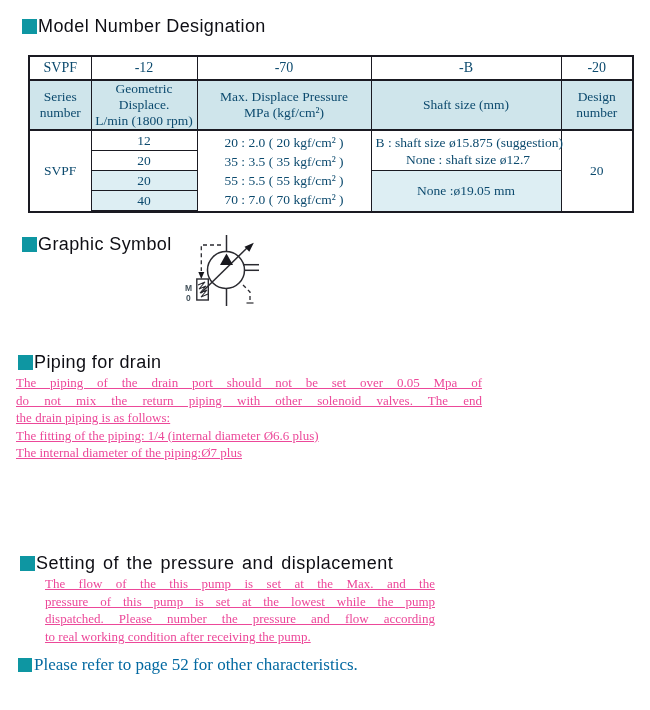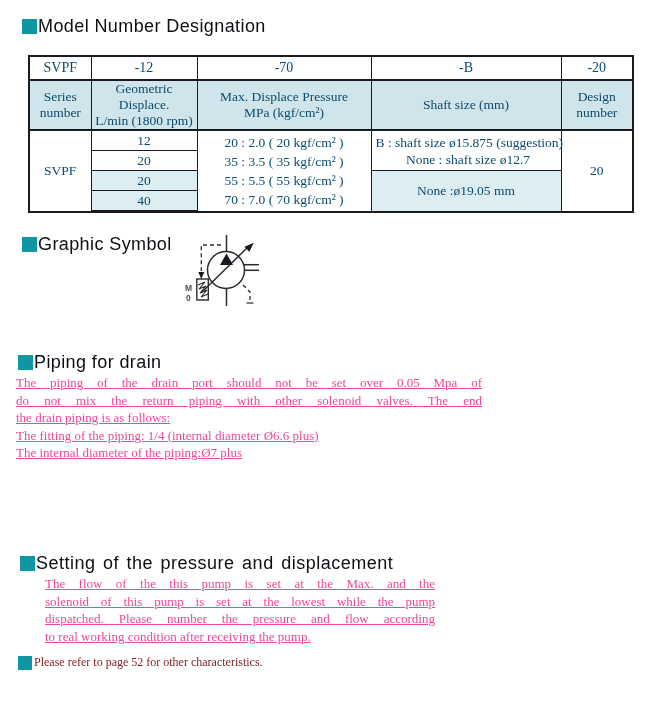--- a/index.html
+++ b/index.html
@@ -44,21 +44,21 @@
   
   .textblock { position:absolute; }
   .textblock .tline {
     font-size:13px; line-height:17.6px; color:#ec4899; white-space:normal;text-decoration:underline;
   }
   .textblock .just { text-align:justify; text-align-last:justify; }
 
   
   .footnote {
     position:absolute; display:flex; align-items:center;
-    font-size:12px; color:#7f1d1d; white-space:nowrap;text-align:right;
+    font-size:17px; color:#0369a1; white-space:nowrap;text-align:right;
   }
   .footnote .sq { width:14px; height:14px; background:#0e96a2; flex:none; margin-right:2px; }
 
   
   .symbol { position:absolute; left:183px; top:221px; }
 </style>
 </head>
 <body>
 
 <div class="page">
@@ -181,21 +181,21 @@
     <div class="tline">The fitting of the piping: 1/4 (internal diameter Ø6.6 plus)</div>
     <div class="tline">The internal diameter of the piping:Ø7 plus</div>
   </div>
 
   <div class="heading wide" style="left:20px; top:553px;">
     <span class="sq"></span>
     <span>Setting of the pressure and displacement</span>
   </div>
   <div class="textblock" style="left:19px; top:575px; width:390px;margin-left:26px;">
     <div class="tline just">The flow of the this pump is set at the Max. and the</div>
-    <div class="tline just">solenoid of this pump is set at the lowest while the pump</div>
+    <div class="tline just">pressure of this pump is set at the lowest while the pump</div>
     <div class="tline just">dispatched.  Please number the pressure and flow according</div>
     <div class="tline">to real working condition after receiving the pump.</div>
   </div>
 
   <div class="footnote" style="left:18px; top:655px;">
     <span class="sq"></span>
     <span>Please refer to page 52 for other characteristics.</span>
   </div>
 
 </div>

